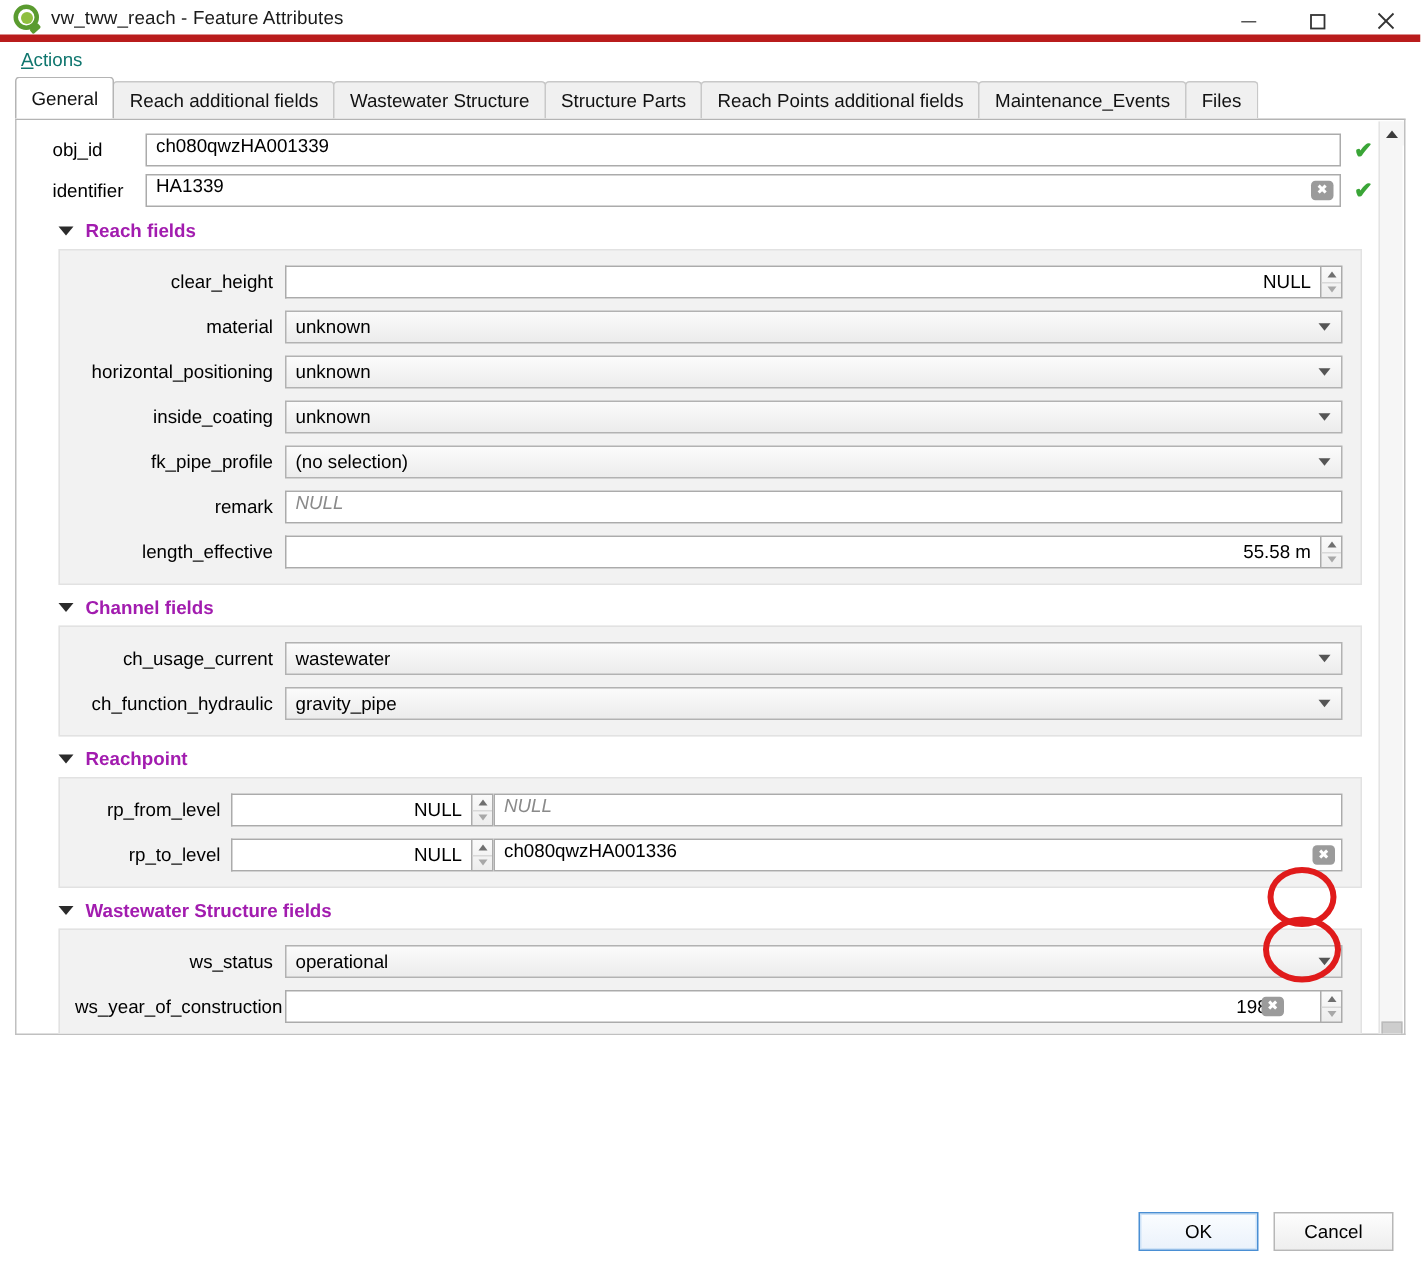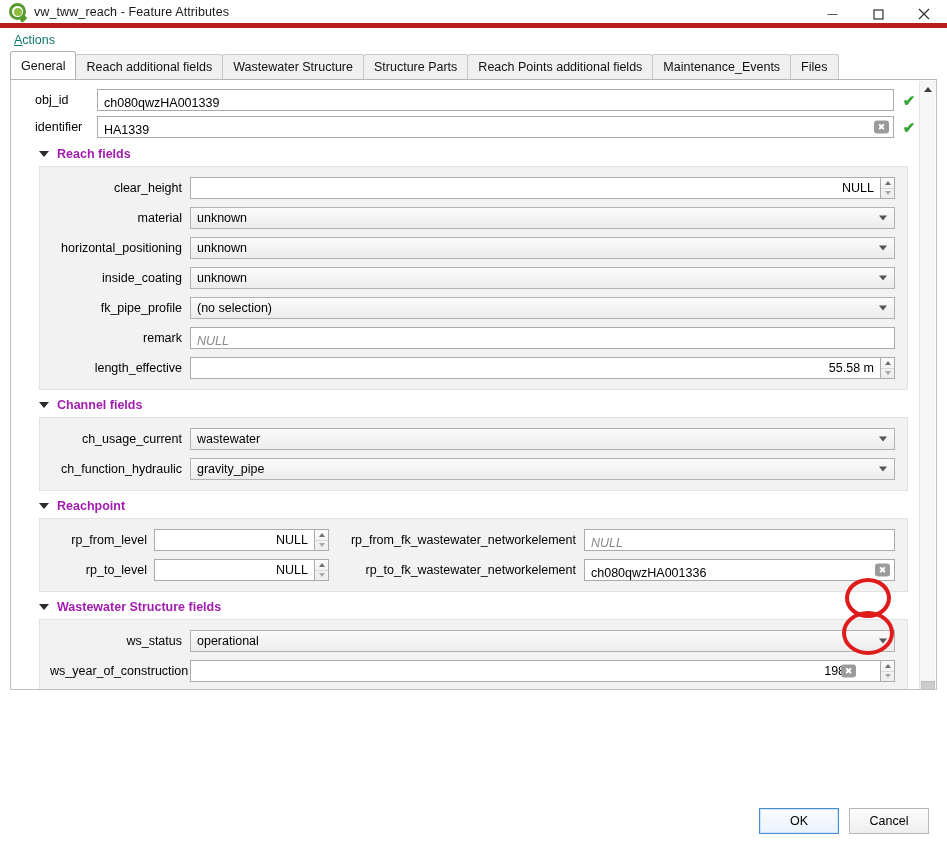--- a/index.html
+++ b/index.html
@@ -151,21 +151,21 @@
   input.txt, .fakeinput {
     width: 100%;
     height: 22px;
     border: 1px solid #ababab;
     background: #ffffff;
     font-family: "Liberation Sans", sans-serif;
     font-size: 12.5px;
     color: #000;
     padding: 0 6px;
     outline: none;
-    display: flex; align-items: flex-end;
+    display: flex; align-items: flex-start;
   }
   .fakeinput.ro { background:#ffffff; }
   .fakeinput .null-it {
     color: #8a8a8a; font-style: italic;
   }
 
   
   .clearbtn {
     position: absolute;
     right: 5px; top: 50%;
@@ -598,21 +598,20 @@
               <div class="spin-btns">
                 <div class="sb">
                     <span class="tri-up"></span>
                   </div>
                 <div class="sb">
                     <span class="tri-dn"></span>
                   </div>
               </div>
             </div>
           </div>
-          <div class="rp-lbl2">rp_from_fk_wastewater_networkelement</div>
           <div class="rp-field">
             <div class="fakeinput">
               <span class="null-it">NULL</span>
             </div>
           </div>
         </div>
 
         <div class="rp-row">
           <div class="rp-lbl">rp_to_level</div>
           <div class="rp-spin">
@@ -623,21 +622,20 @@
               <div class="spin-btns">
                 <div class="sb">
                     <span class="tri-up"></span>
                   </div>
                 <div class="sb">
                     <span class="tri-dn"></span>
                   </div>
               </div>
             </div>
           </div>
-          <div class="rp-lbl2">rp_to_fk_wastewater_networkelement</div>
           <div class="rp-field">
             <div class="fakeinput">
               <span>ch080qwzHA001336</span>
             </div>
             <div class="clearbtn">✖</div>
           </div>
         </div>
 
       </div>
     </div>

